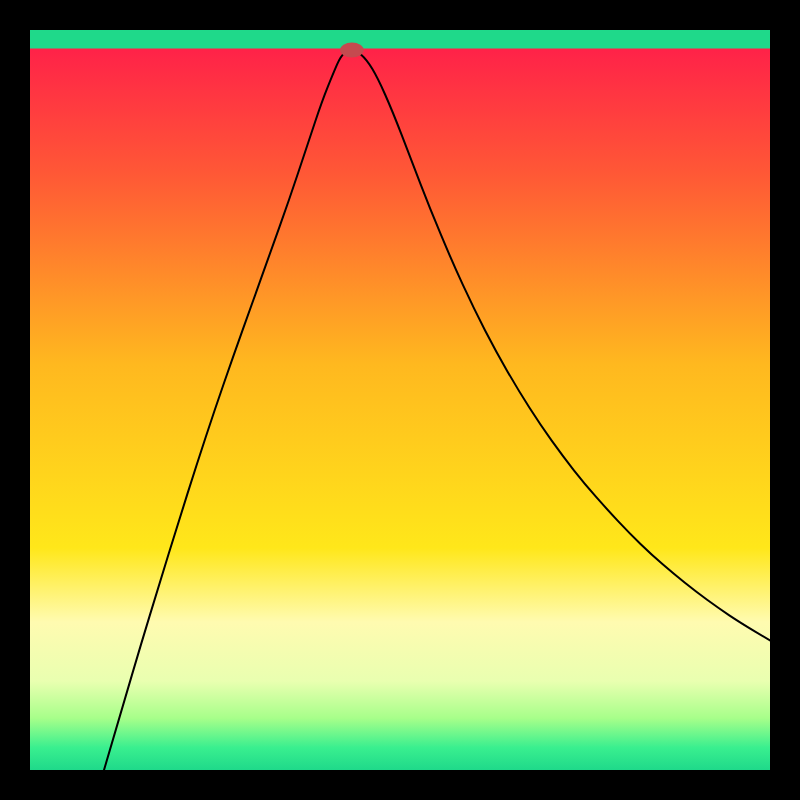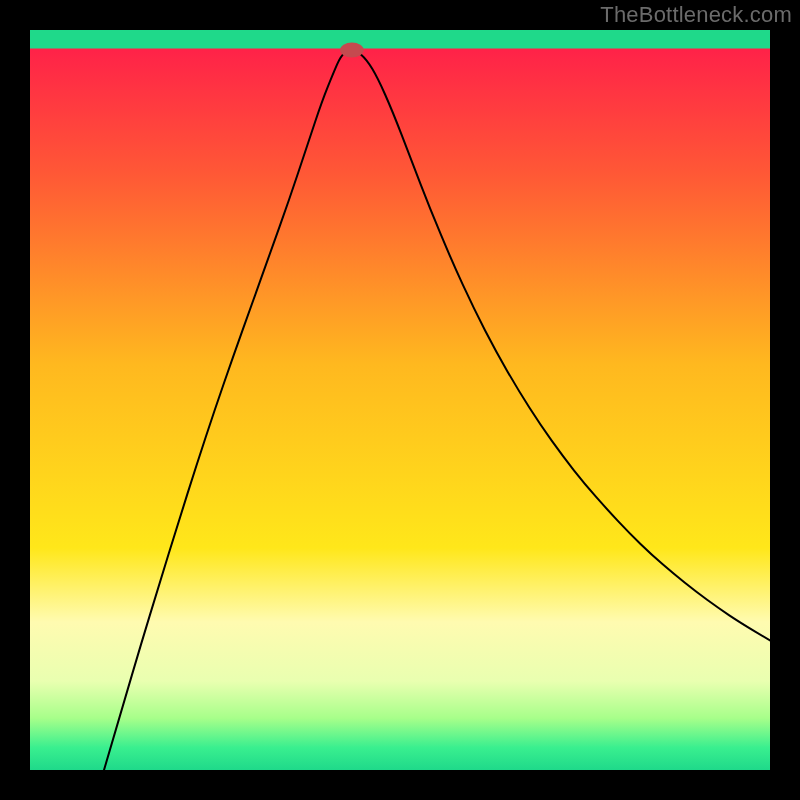--- a/index.html
+++ b/index.html
@@ -34,21 +34,20 @@
     top: 30px;
     width: 740px;
     height: 740px;
   }
   svg { display: block; }
 </style>
 </head>
 <body>
 
 <div class="frame">
-  <div class="watermark">TheBottleneck.com</div>
   <div class="plot">
     <svg id="chart-svg" width="740" height="740" viewBox="0 0 740 740">
         <defs>
           <linearGradient id="bg-grad" x1="0" y1="0" x2="0" y2="1">
             <stop offset="0%" stop-color="#ff1a4b"></stop>
             <stop offset="20%" stop-color="#ff5a35"></stop>
             <stop offset="45%" stop-color="#ffb81f"></stop>
             <stop offset="70%" stop-color="#ffe71a"></stop>
             <stop offset="80%" stop-color="#fffbb0"></stop>
             <stop offset="88%" stop-color="#e9ffb0"></stop>

